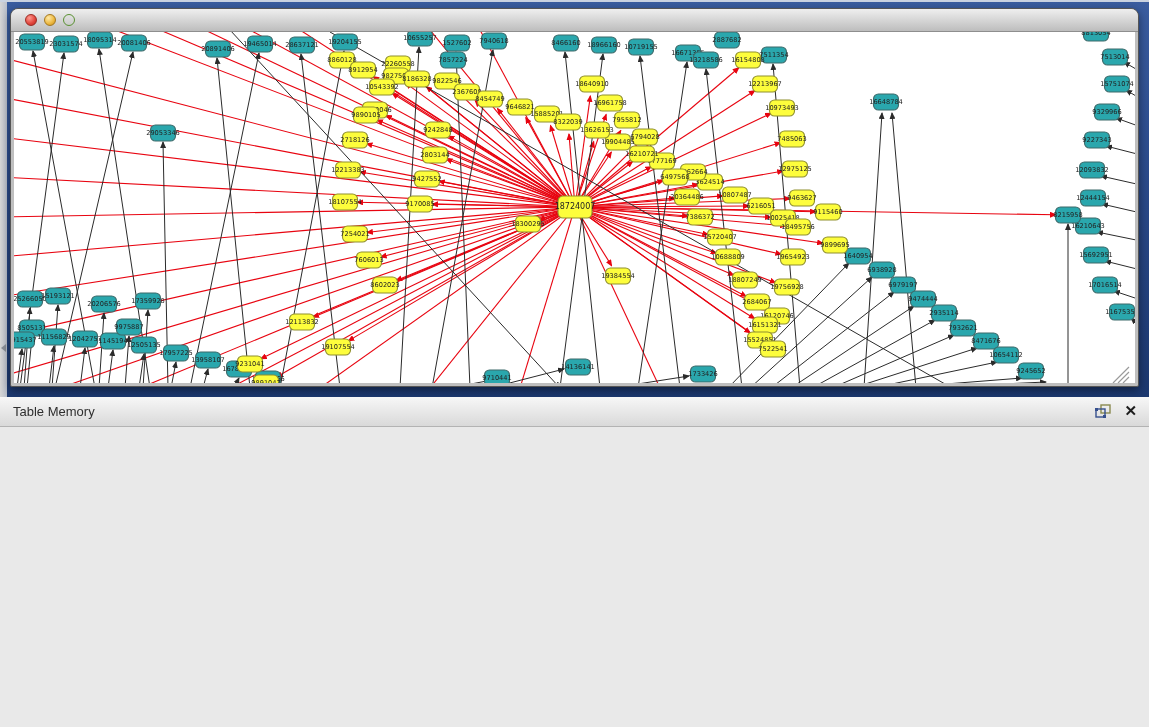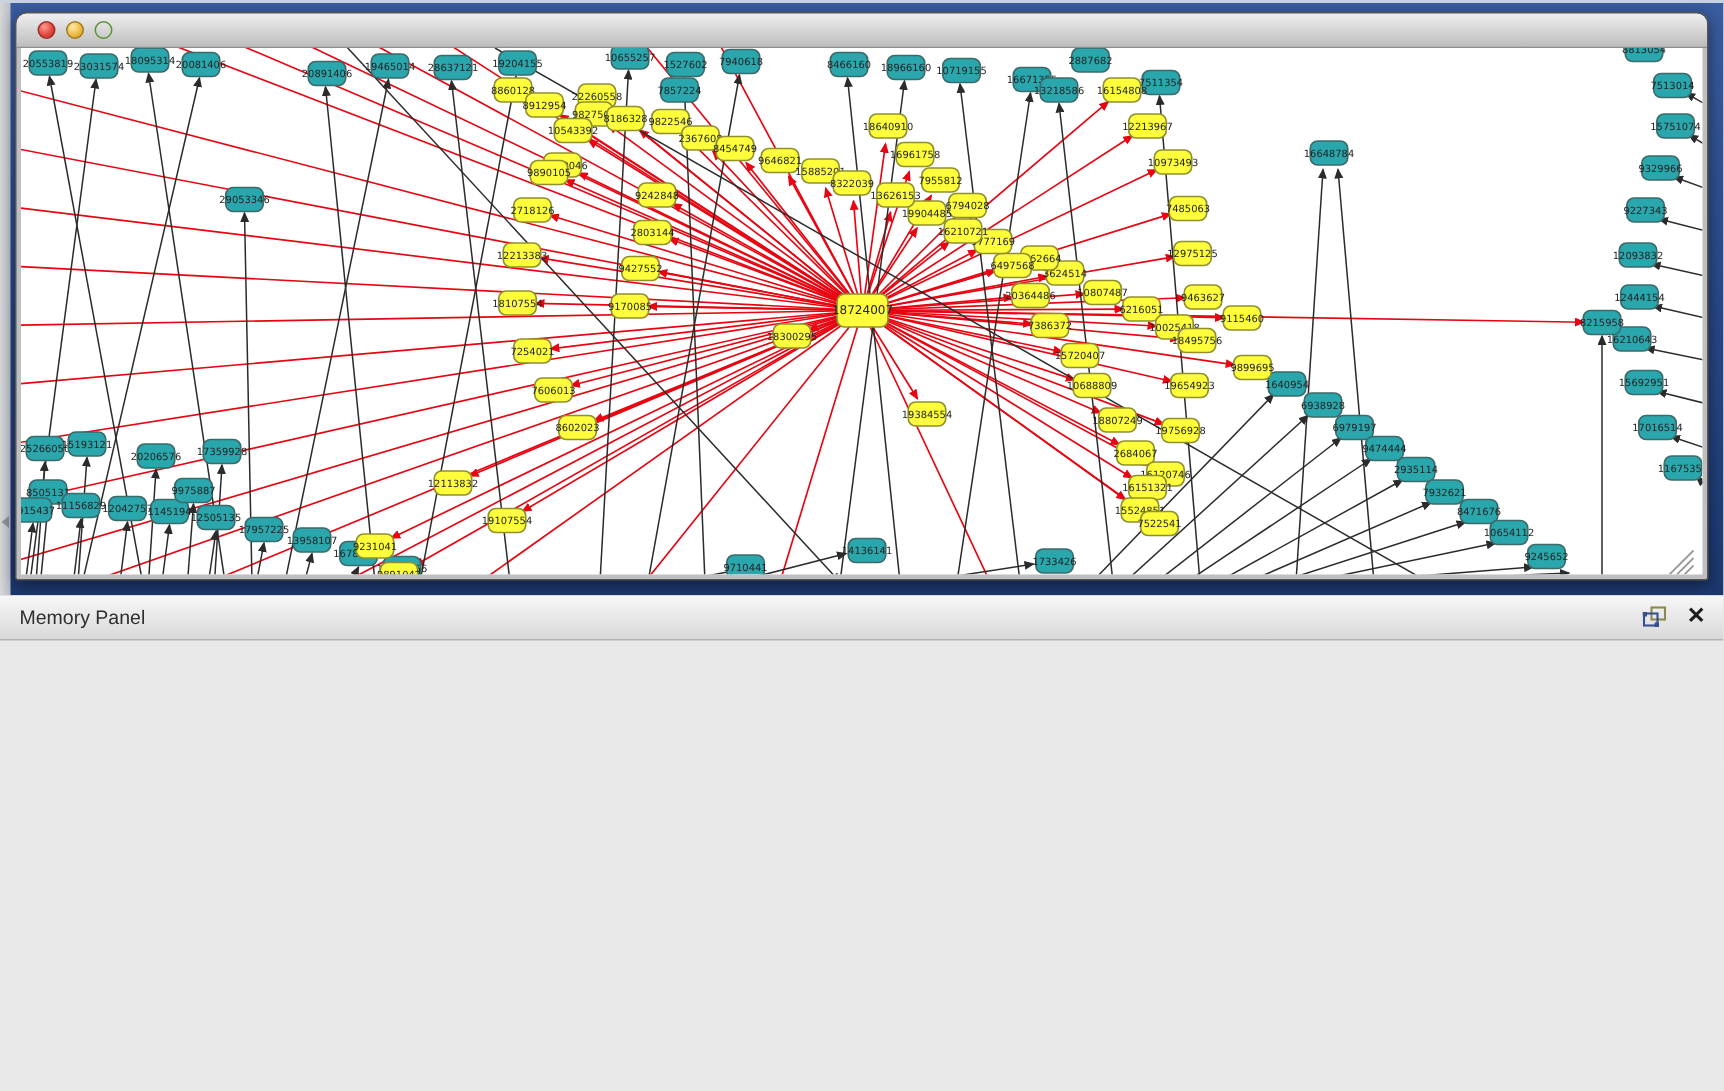--- a/index.html
+++ b/index.html
@@ -726,21 +726,21 @@
               <text x="575" y="207.4" text-anchor="middle" font-size="8" font-family="&quot;DejaVu Sans&quot;,sans-serif" fill="#222222">18724007</text>
             </g>
             <path d="M1113,381 L1129,365 M1118,381 L1129,370 M1123,381 L1129,375" stroke="#9a9a9a" stroke-width="1.2" fill="none"></path>
           </svg>
       </div>
     </div>
   </div>
 
   <div class="table-panel">
     <div class="panel-header">
-      <span class="panel-title">Memory Panel</span>
+      <span class="panel-title">Table Memory</span>
       <span class="hdr-icons">
         <svg width="17" height="15" viewBox="0 0 17 15">
           <rect x="6" y="1" width="9" height="8" fill="none" stroke="#8a8a50" stroke-width="1.4"></rect>
           <rect x="1" y="5" width="9" height="8" fill="none" stroke="#36508e" stroke-width="1.4"></rect>
           <rect x="0" y="4" width="3" height="3" fill="#36508e"></rect>
           <rect x="8" y="11" width="3" height="3" fill="#36508e"></rect>
         </svg>
         <span class="close-x">✕</span>
       </span>
     </div>

